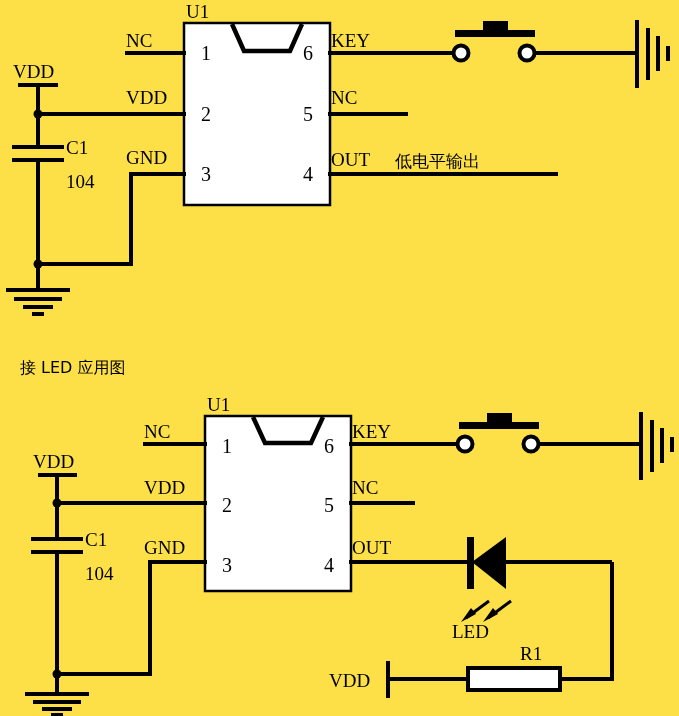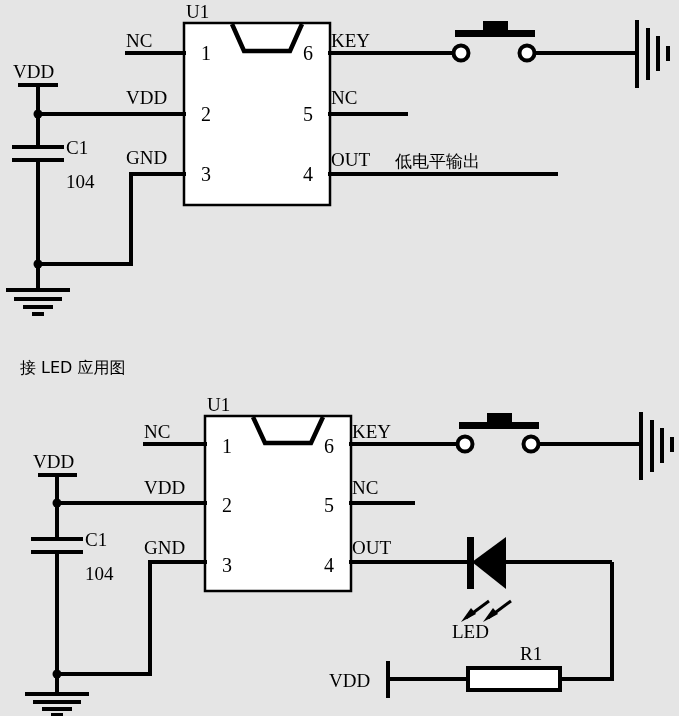--- a/index.html
+++ b/index.html
@@ -11,21 +11,21 @@
   body {
     width: 679px;
     height: 716px;
     font-family: "Liberation Serif", serif;
     overflow: hidden;
   }
   #diagram-root {
     position: relative;
     width: 679px;
     height: 716px;
-    background: #e5e5e5;
+    background: #fde047;
   }
   svg.schematic {
     display: block;
     width: 679px;
     height: 716px;
   }
   .wire {
     stroke: #000000;
     stroke-width: 4;
     stroke-linecap: butt;

